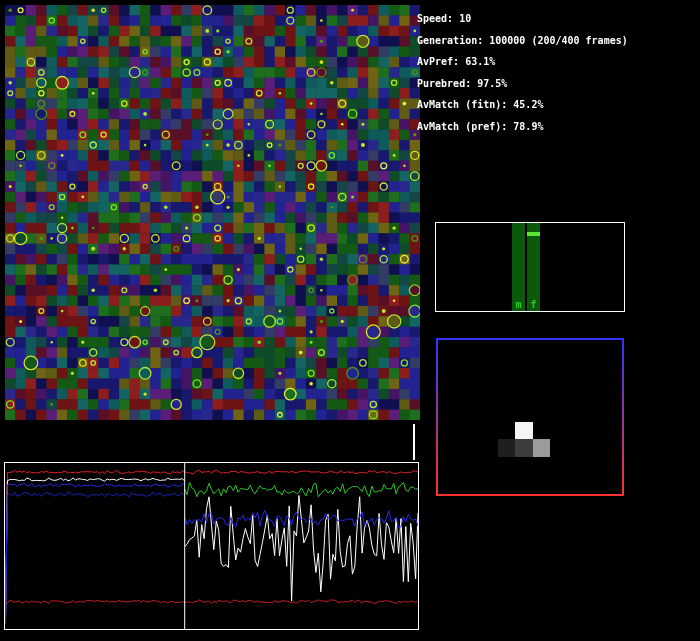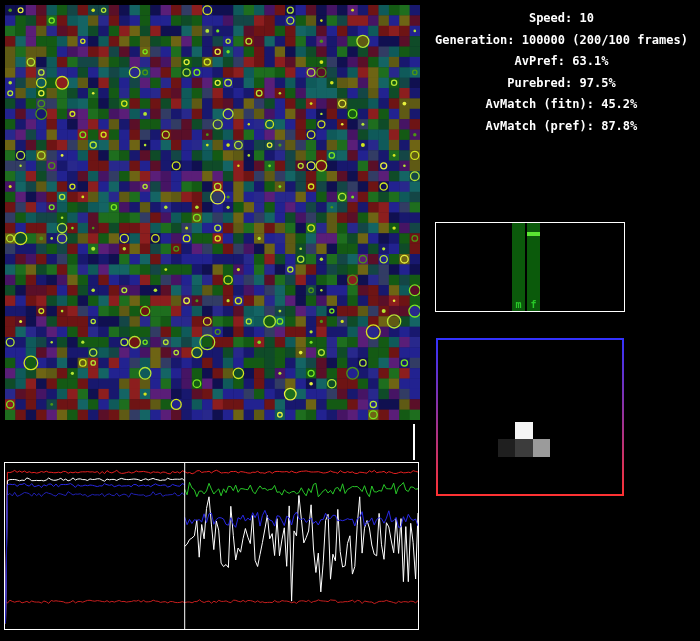--- a/index.html
+++ b/index.html
@@ -2,22 +2,22 @@
 <html><head>
 <meta charset="utf-8">
 <style>
   html,body{margin:0;padding:0;}
   body{
     width:700px;height:641px;position:relative;overflow:hidden;
     background:#000;font-family:"DejaVu Sans Mono",monospace;
   }
   #grid-svg{position:absolute;left:5px;top:5px;background:#0a0a28;}
   #stats-panel{
-    position:absolute;left:435px;top:8px;color:#fff;
-    font-size:12px;font-weight:bold;line-height:21.5px;white-space:pre;text-align:center;
+    position:absolute;left:417px;top:8px;color:#fff;
+    font-size:10px;font-weight:bold;line-height:21.5px;white-space:pre;
   }
   #sex-histogram{
     position:absolute;left:435px;top:222px;width:188px;height:88px;
     border:1px solid #fff;background:#000;
   }
   .vbar{position:absolute;bottom:0;}
   .vbar .cap{position:absolute;left:0;right:0;height:4px;}
   .vbar .blab{
     position:absolute;bottom:1px;width:100%;text-align:center;
     font-size:10px;font-weight:bold;font-family:"DejaVu Sans Mono",monospace;
@@ -1846,21 +1846,21 @@
     <circle cx="140.1" cy="389.1" r="1.7" fill="#d2e61e"></circle>
     <circle cx="285.3" cy="389.1" r="5.8" fill="none" stroke="#e6f03c" stroke-width="1.3"></circle>
     <circle cx="5.2" cy="399.4" r="3.6" fill="none" stroke="#78e61e" stroke-width="1.3"></circle>
     <circle cx="46.7" cy="399.4" r="1.4" fill="#4b9614"></circle>
     <circle cx="171.2" cy="399.4" r="5.0" fill="none" stroke="#d2e61e" stroke-width="1.3"></circle>
     <circle cx="368.3" cy="399.4" r="3.1" fill="none" stroke="#b4e632" stroke-width="1.3"></circle>
     <circle cx="274.9" cy="409.8" r="2.3" fill="none" stroke="#e6f03c" stroke-width="1.3"></circle>
     <circle cx="368.3" cy="409.8" r="3.9" fill="none" stroke="#78e61e" stroke-width="1.3"></circle>
   </svg>
 
-<div id="stats-panel"><div>Speed: 10</div><div>Generation: 100000 (200/100 frames)</div><div>AvPref: 63.1%</div><div>Purebred: 97.5%</div><div>AvMatch (fitn): 45.2%</div><div>AvMatch (pref): 87.8%</div></div>
+<div id="stats-panel"><div>Speed: 10</div><div>Generation: 100000 (200/400 frames)</div><div>AvPref: 63.1%</div><div>Purebred: 97.5%</div><div>AvMatch (fitn): 45.2%</div><div>AvMatch (pref): 78.9%</div></div>
 
 <div id="sex-histogram">
     <div class="vbar" style="left: 76px; width: 13px; height: 100%; background: rgb(11, 90, 11);">
       <div class="blab" style="color: rgb(40, 200, 40);">m</div>
     </div>
     <div class="vbar" style="left: 91px; width: 13px; height: 100%; background: rgb(11, 90, 11);">
       <div class="cap" style="top: 10%; background: rgb(90, 230, 50);"></div>
       <div class="blab" style="color: rgb(40, 200, 40);">f</div>
     </div>
   </div>

